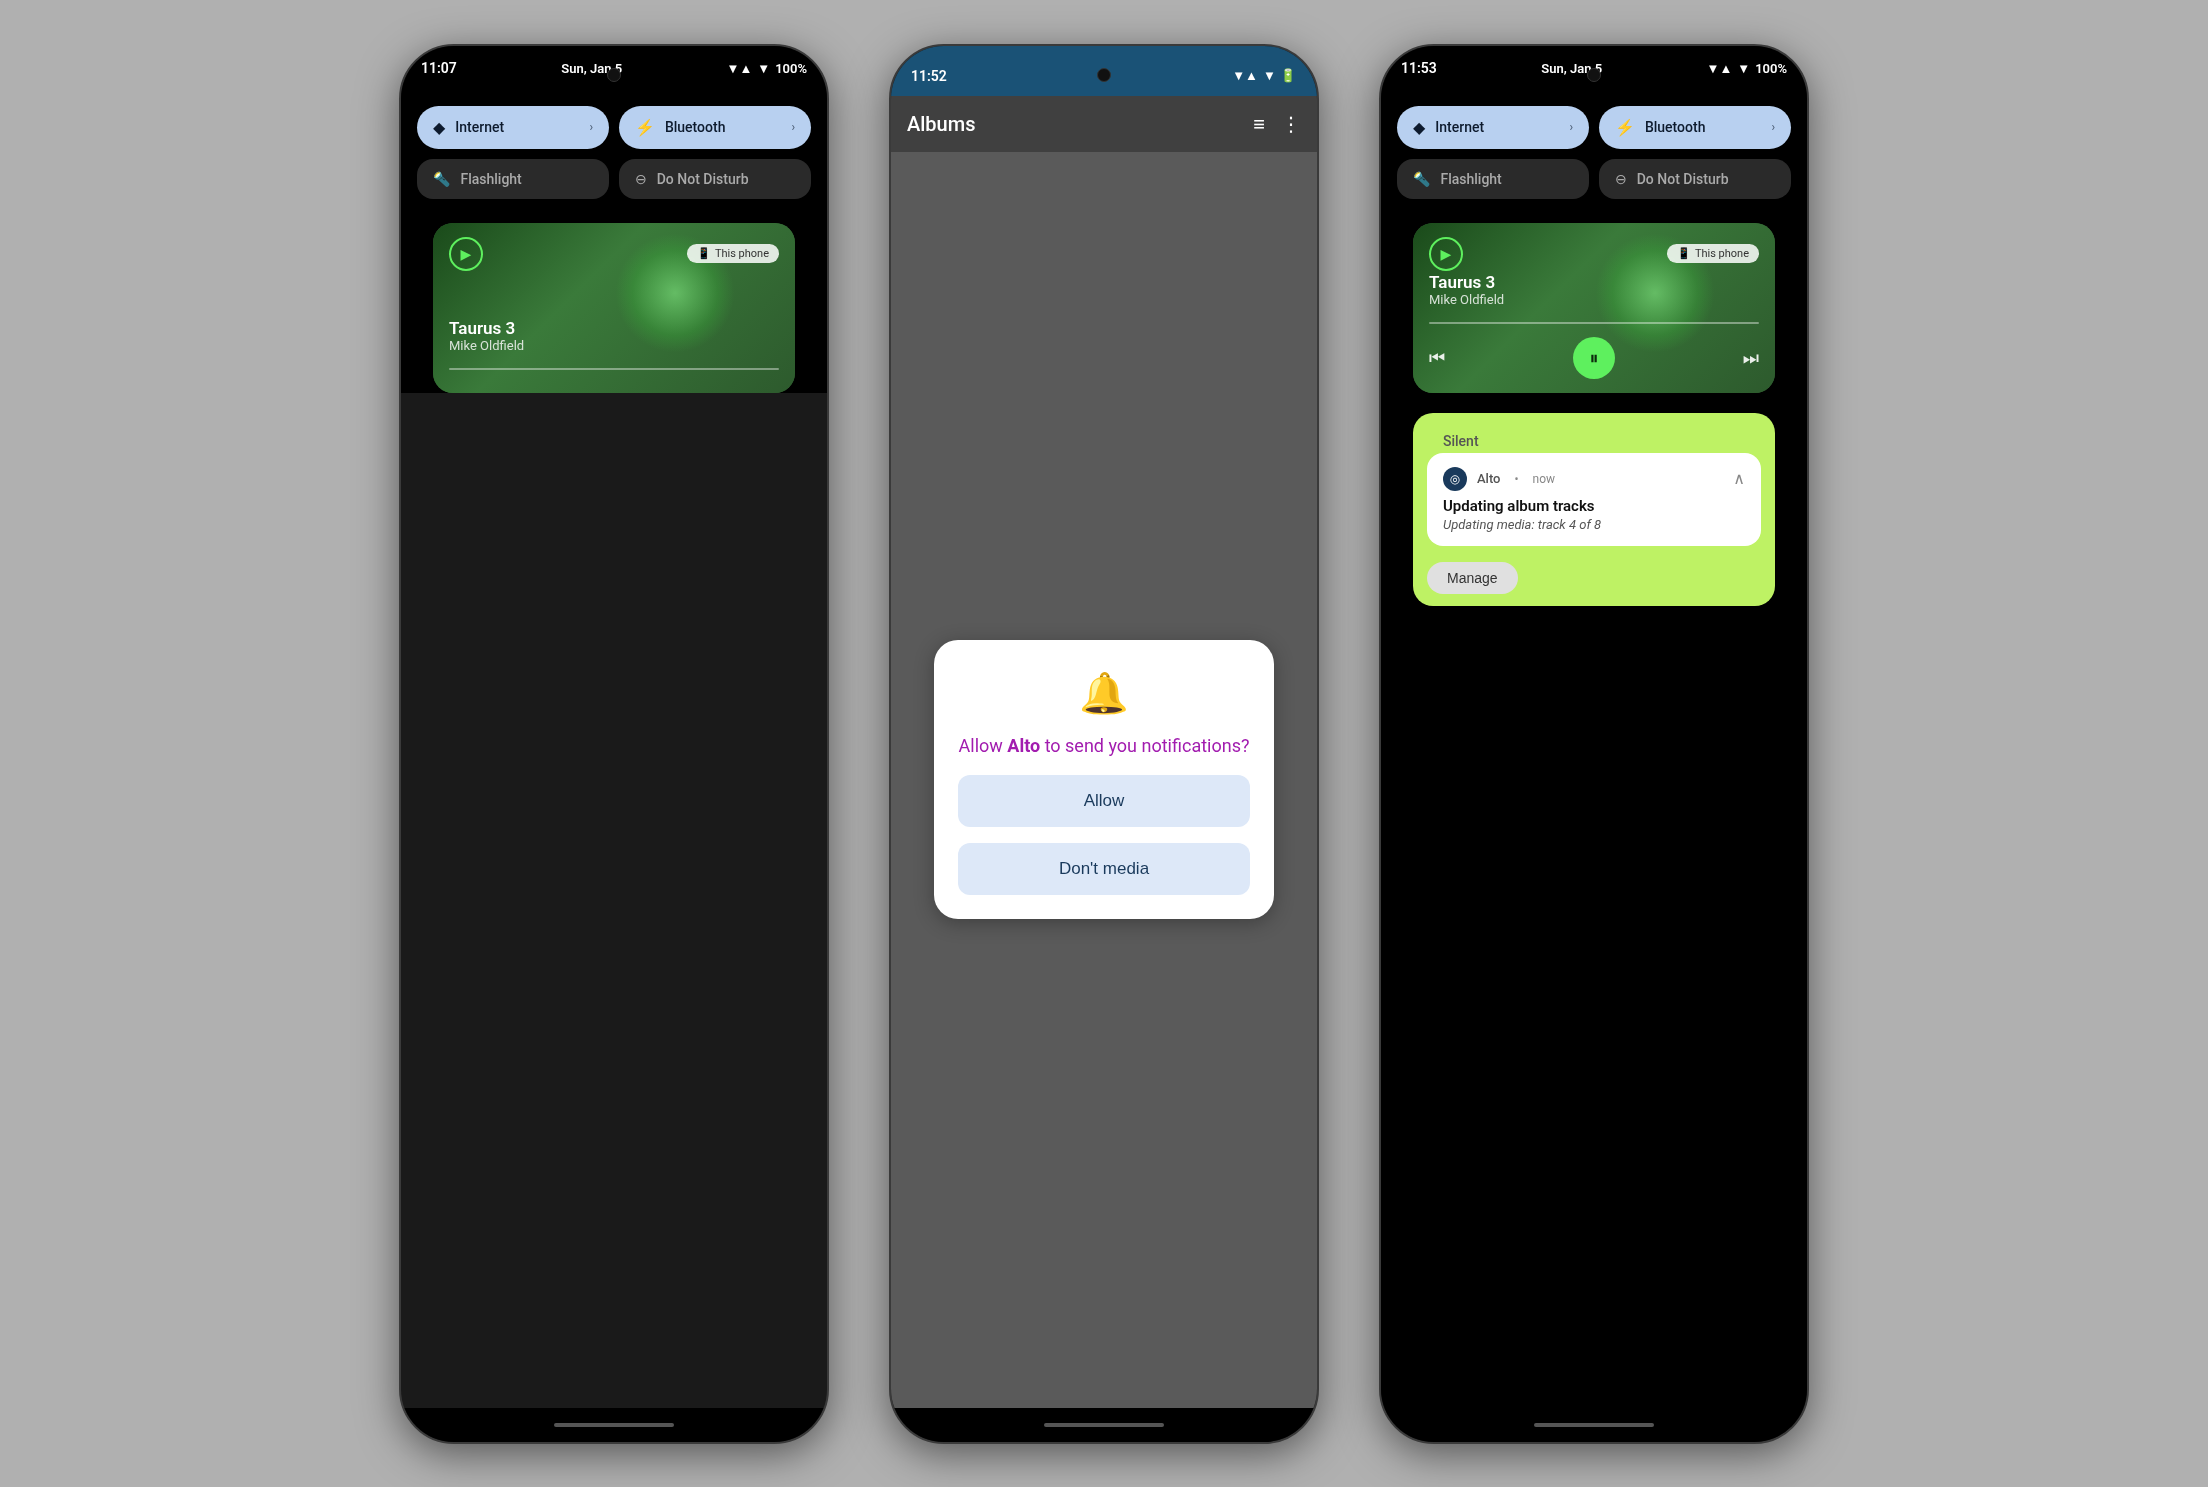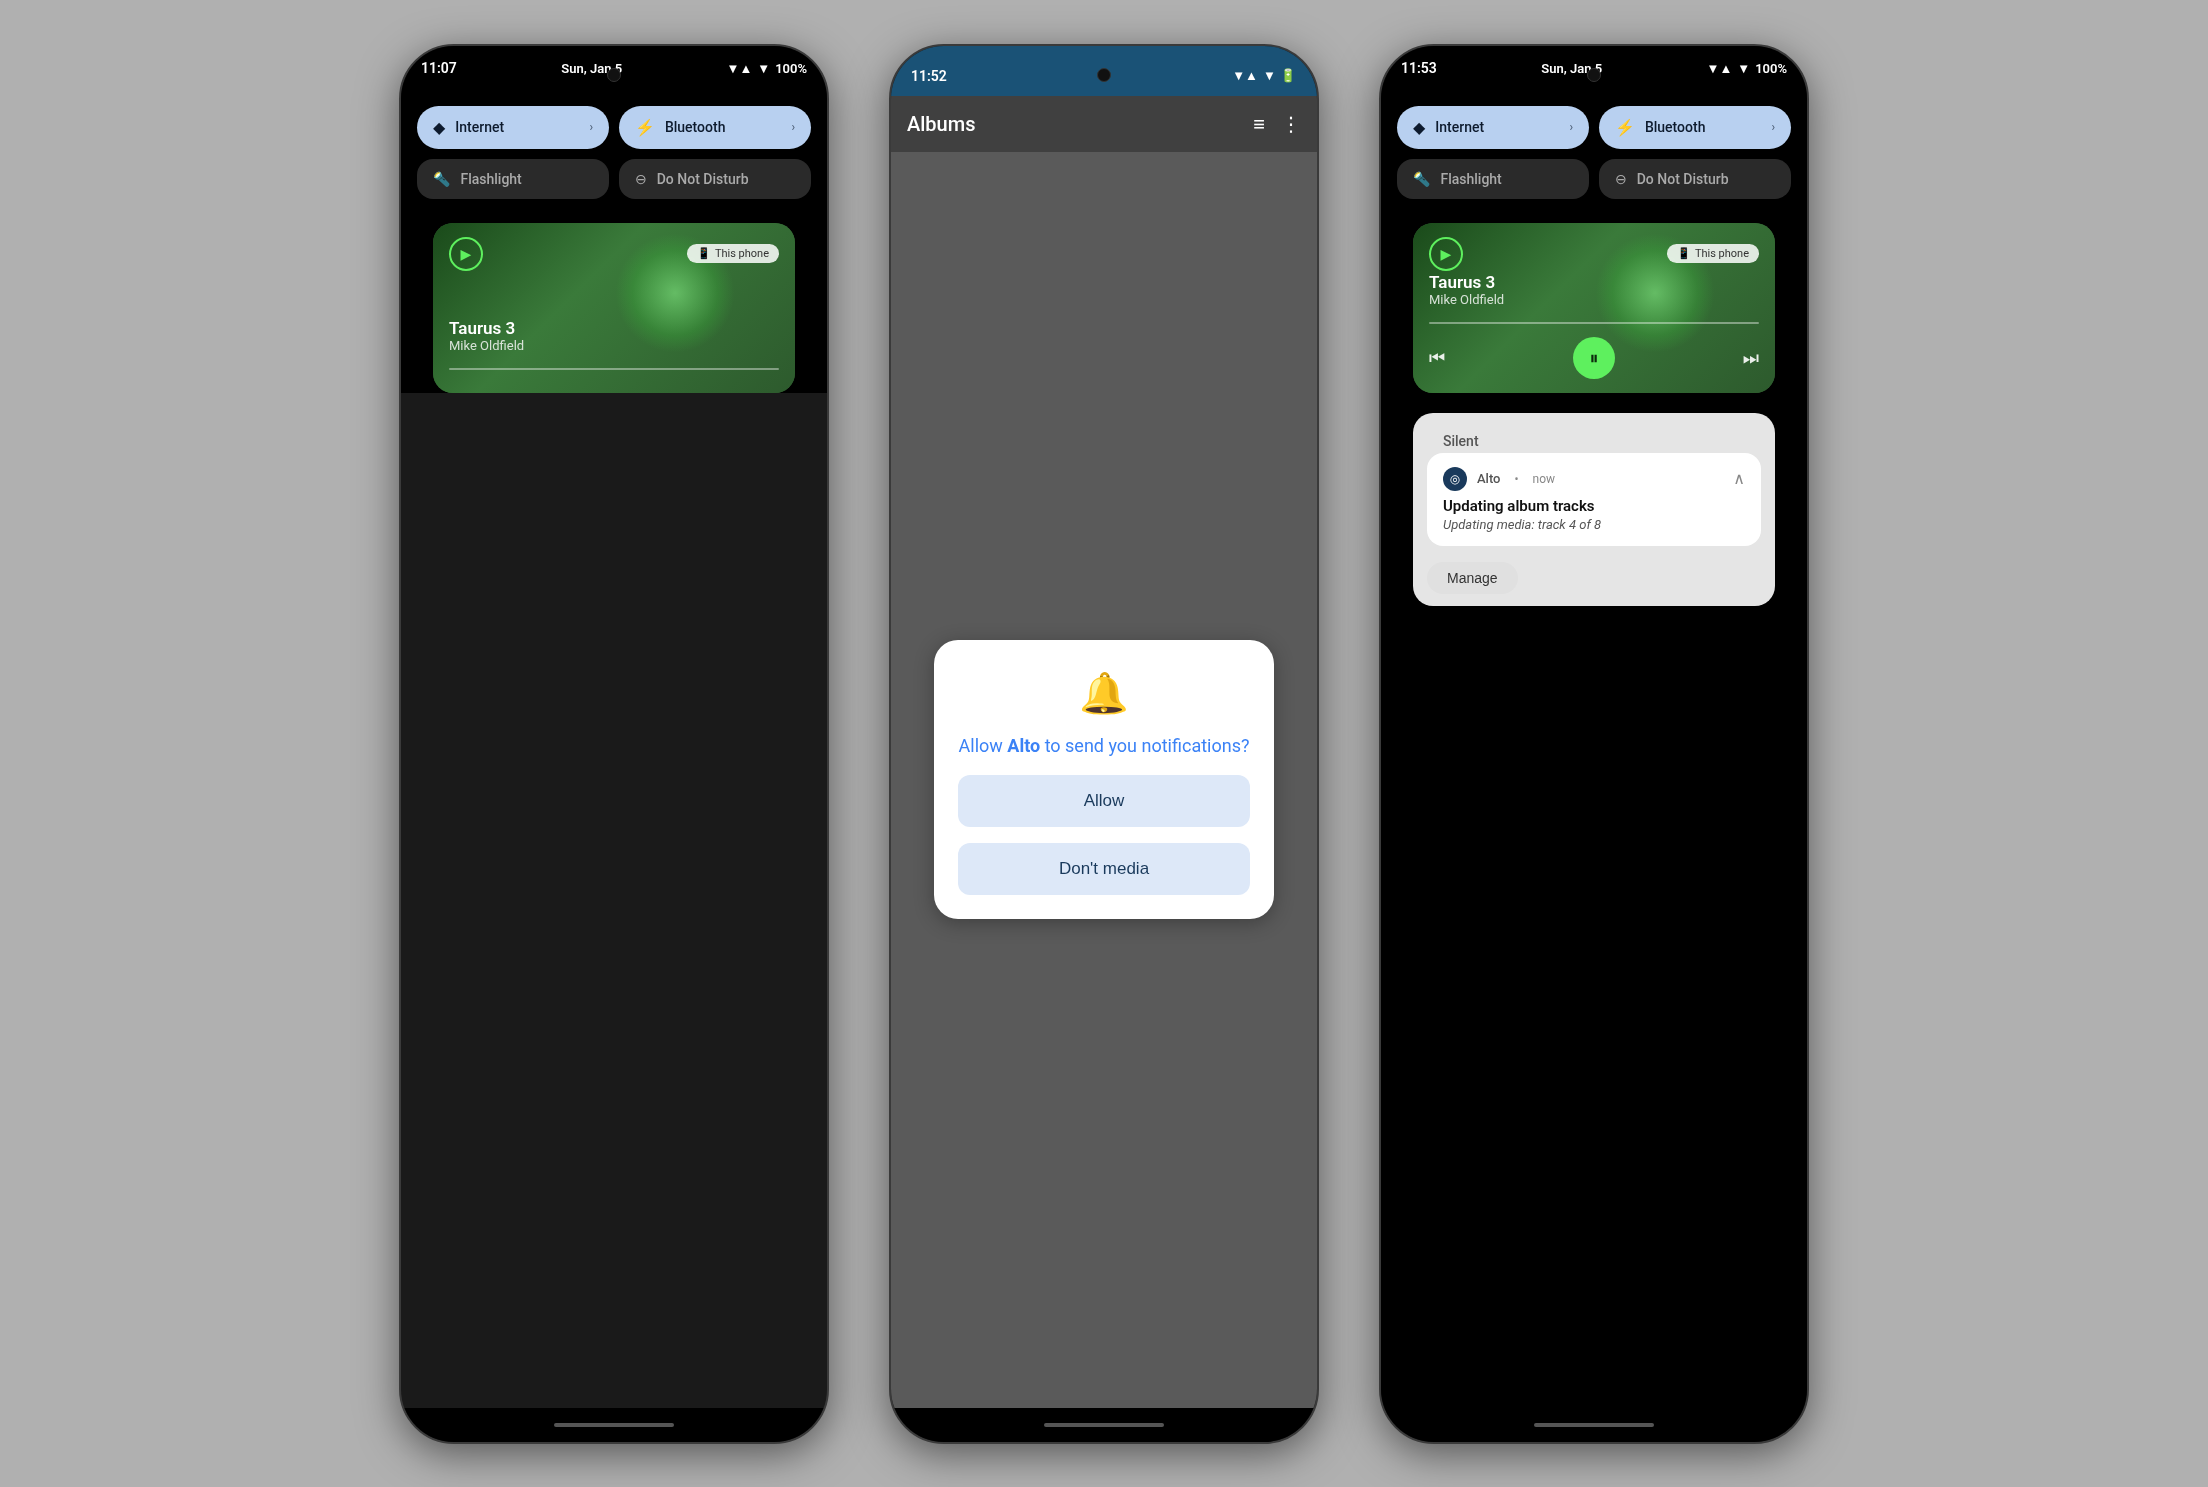--- a/index.html
+++ b/index.html
@@ -323,21 +323,21 @@
     }
 
     .dialog-icon {
       font-size: 40px;
       color: #1a3a5c;
     }
 
     .dialog-message {
       font-size: 18px;
       text-align: left;
-      color: #3b82f6;
+      color: #a21caf;
       line-height: 1.4;
     }
 
     .dialog-btn {
       width: 100%;
       padding: 16px;
       border: none;
       border-radius: 12px;
       background: #dde8f8;
       color: #1a3a5c;
@@ -417,21 +417,21 @@
       border-radius: 20px;
       padding: 8px 20px;
       font-size: 14px;
       color: #333;
       cursor: pointer;
       margin-top: 6px;
     }
 
     .notifications-container {
       flex: 1;
-      background: #e5e5e5;
+      background: #bef264;
       margin: 10px 16px 16px;
       border-radius: 20px;
       padding: 12px 14px;
       overflow: hidden;
     }
 
     .phone2-status-bar {
       height: 50px;
       background: #1a5276;
       display: flex;

